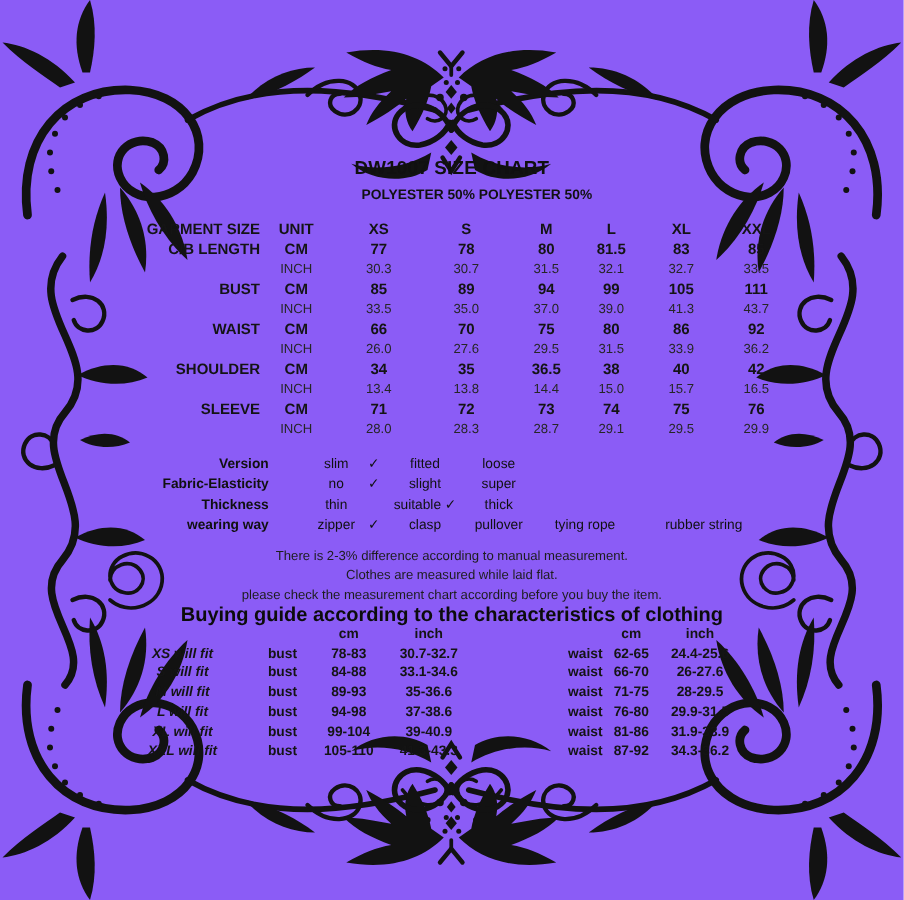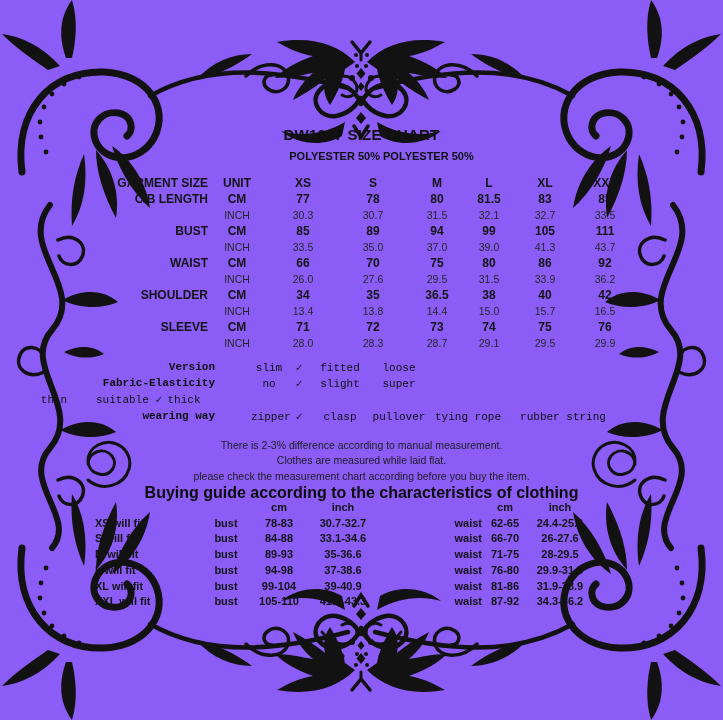--- a/index.html
+++ b/index.html
@@ -17,41 +17,41 @@
   
   #size-table{position:absolute;left:103px;top:175px;border-collapse:collapse;
               table-layout:fixed;}
   #size-table th,#size-table td{padding:0;line-height:16px;white-space:nowrap;
               text-align:center;font-size:12px;font-weight:700;color:#141414;}
   #size-table th:first-child,#size-table td:first-child{text-align:right;}
   #size-table tbody tr:nth-child(even) td{font-weight:400;font-size:10.5px;color:#262626;}
 
   
   .attrs{position:absolute;top:361px;left:0;width:723px;font-size:11px;}
-  .attr-row{display:flex;height:16.2px;align-items:flex-start;font-family:Liberation Mono, monospace;}
+  .attr-row{display:flex;height:16.2px;align-items:flex-end;}
   .attr-label{width:215px;text-align:right;font-weight:700;}
   .attr-cells span{display:inline-block;text-align:center;white-space:nowrap;}
   .attr-cells span:nth-child(1){width:36px;padding-left:36px;}
   .attr-cells span:nth-child(2){width:24px;}
   .attr-cells span:nth-child(3){width:58px;}
   .attr-cells span:nth-child(4){width:60px;}
   .attr-cells span:nth-child(5){width:78px;}
   .attr-cells span:nth-child(6){width:112px;}
 
   
   .notes{position:absolute;top:438px;left:0;width:723px;text-align:center;
          font-size:10.5px;line-height:15.3px;color:#1d1d1d;}
   .notes .heading{font-size:16px;font-weight:700;color:#0c0c0c;margin-top:1px;}
 
   
   .guide{position:absolute;border-collapse:collapse;table-layout:fixed;}
   .guide th,.guide td{padding:0;line-height:15.7px;font-size:11px;font-weight:700;
          text-align:center;white-space:nowrap;color:#141414;}
   #guide-left{left:95px;top:500px;}
-  #guide-left th:first-child,#guide-left td:first-child{text-align:left;}
+  #guide-left th:first-child,#guide-left td:first-child{text-align:center;font-style:italic;}
   #guide-right{left:446px;top:500px;}
   #guide-right th:first-child,#guide-right td:first-child{text-align:right;}
 </style>
 </head>
 <body>
 
 <div class="page">
 
   <svg class="border-svg" viewBox="0 0 723 720" aria-hidden="true">
     <defs>
@@ -271,20 +271,21 @@
   <div class="attrs">
     <div class="attr-row">
       <div class="attr-label">Version</div>
       <div class="attr-cells"><span>slim</span><span>✓</span><span>fitted</span><span>loose</span><span></span><span></span></div>
     </div>
     <div class="attr-row">
       <div class="attr-label">Fabric-Elasticity</div>
       <div class="attr-cells"><span>no</span><span>✓</span><span>slight</span><span>super</span><span></span><span></span></div>
     </div>
     <div class="attr-row">
+      <div class="attr-label">Thickness</div>
       <div class="attr-cells"><span>thin</span><span></span><span>suitable ✓</span><span>thick</span><span></span><span></span></div>
     </div>
     <div class="attr-row">
       <div class="attr-label">wearing way</div>
       <div class="attr-cells"><span>zipper</span><span>✓</span><span>clasp</span><span>pullover</span><span>tying rope</span><span>rubber string</span></div>
     </div>
   </div>
 
   <div class="notes">
     <div>There is 2-3% difference according to manual measurement.</div>

